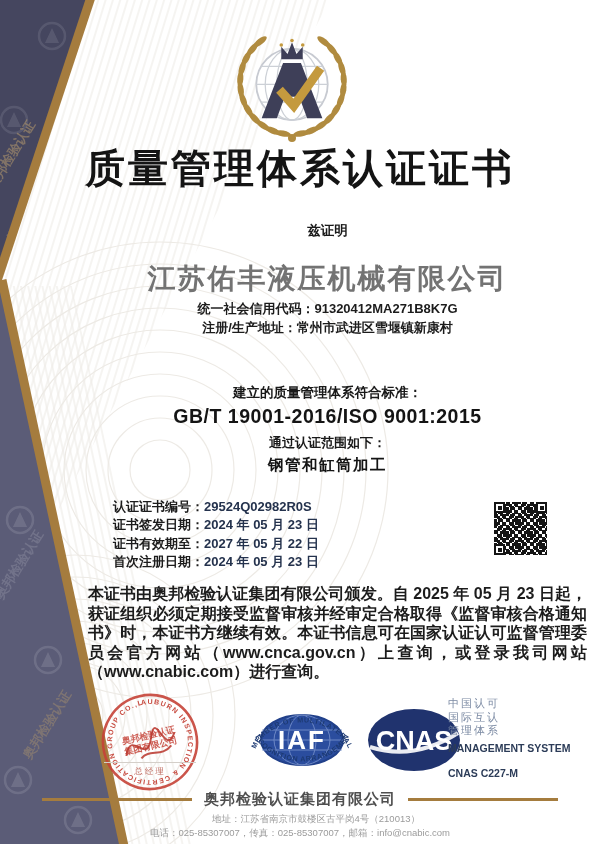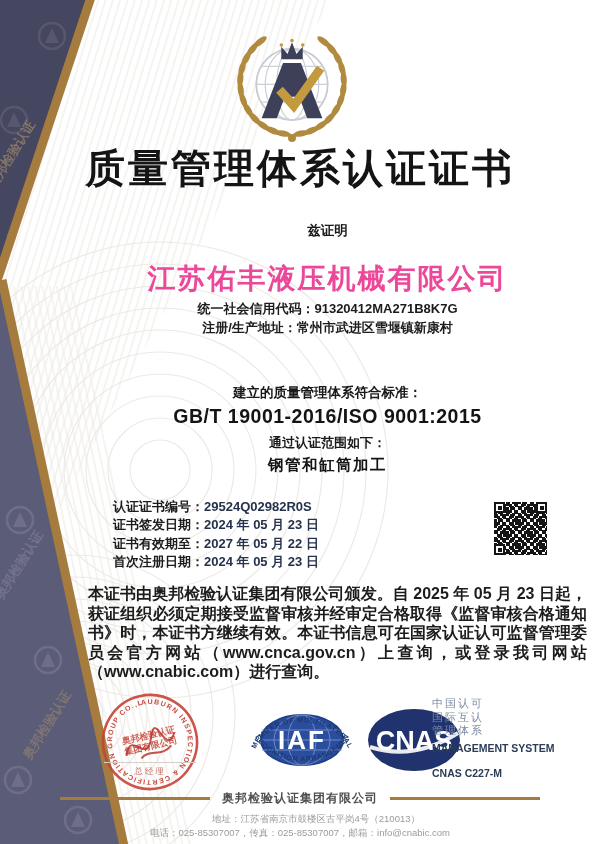--- a/index.html
+++ b/index.html
@@ -6,21 +6,21 @@
   body{width:600px;height:844px;overflow:hidden;
        font-family:"Liberation Sans","DejaVu Sans",sans-serif;}
   .page{position:relative;width:600px;height:844px;background:#fff;overflow:hidden;}
   .abs{position:absolute;}
   .decor{position:absolute;left:0;top:0;z-index:0;}
   .content{position:absolute;z-index:2;}
   .ctr{text-align:center;}
   .title{left:0;top:141px;width:600px;font-size:40px;font-weight:900;color:#141414;
          letter-spacing:3px;}
   .certify{left:70px;top:222px;width:515px;font-size:13.5px;font-weight:800;color:#191919;}
-  .company{left:70px;top:260px;width:515px;font-size:28px;font-weight:900;color:#ec4899;letter-spacing:2px;}
+  .company{left:70px;top:260px;width:515px;font-size:28px;font-weight:900;color:#737373;letter-spacing:2px;}
   .infoline{left:70px;top:300px;width:515px;font-size:13px;font-weight:800;color:#1c1c1c;}
   .addrline{top:319px;}
   .stdhead{left:70px;top:384px;width:515px;font-size:13.5px;font-weight:800;color:#191919;}
   .standard{left:70px;top:405px;width:515px;font-size:19.5px;font-weight:900;color:#141414;letter-spacing:.5px;}
   .scopehead{left:70px;top:434px;width:515px;font-size:13px;font-weight:800;color:#191919;}
   .scope{left:70px;top:455px;width:515px;font-size:15.5px;font-weight:900;color:#141414;letter-spacing:1.5px;}
   .fields{left:113px;top:498px;width:360px;font-size:13px;font-weight:800;color:#1c1c1c;line-height:18.4px;}
   .fields .val{color:#24324d;}
   .notice{left:88px;top:584px;width:499px;font-size:16px;font-weight:800;color:#1c1c1c;
           line-height:19.6px;text-align:justify;}
@@ -29,26 +29,26 @@
         repeating-conic-gradient(#151515 0 25%, transparent 0 50%) 3px 5px/6px 6px,#fff;
       outline:3px solid #fff;}
   .finder{position:absolute;width:11px;height:11px;border:2px solid #151515;background:#fff;box-sizing:border-box;}
   .finder::after{content:"";position:absolute;inset:1.5px;background:#151515;}
   .f-tl{left:0;top:0}.f-tr{right:0;top:0}.f-bl{left:0;bottom:0}
   .stampbox{left:98px;top:690px;width:104px;height:104px;transform:rotate(-13deg);}
   .stampline{left:104px;top:762px;width:92px;height:1px;background:#d4cfc9;}
   .stamptitle{left:104px;top:766px;width:92px;text-align:center;font-size:8.5px;color:#bf6a5f;letter-spacing:2px;}
   .iafbox{left:246px;top:700px;width:112px;height:80px;}
   .cnasbox{left:366px;top:707px;width:96px;height:66px;}
-  .cnastext{left:432px;top:697px;width:150px;}
+  .cnastext{left:448px;top:697px;width:150px;}
   .cnastext .zh{font-size:11px;color:#7b8aa3;line-height:13.5px;letter-spacing:2px;}
   .cnastext .en{font-size:10.5px;color:#2c3c58;font-weight:800;line-height:14px;margin-top:3px;}
   .sep-row{left:0;top:790px;width:600px;display:flex;align-items:center;justify-content:center;gap:12px;}
   .gold-line{height:2.5px;width:150px;background:#a57c3e;}
-  .footer-co{font-size:12px;font-weight:800;color:#4f4f4f;letter-spacing:1px;}
+  .footer-co{font-size:15px;font-weight:800;color:#4f4f4f;letter-spacing:1px;}
   .footer1{left:16px;top:813px;width:600px;font-size:9.5px;color:#9b9b9b;}
   .footer2{left:0;top:827px;width:600px;font-size:9.5px;color:#9b9b9b;}
   .emblem{left:216px;top:20px;width:152px;height:134px;}
 </style>
 </head>
 <body>
 
 <div class="page">
 
   <svg class="decor" width="600" height="844" viewBox="0 0 600 844" aria-hidden="true">

